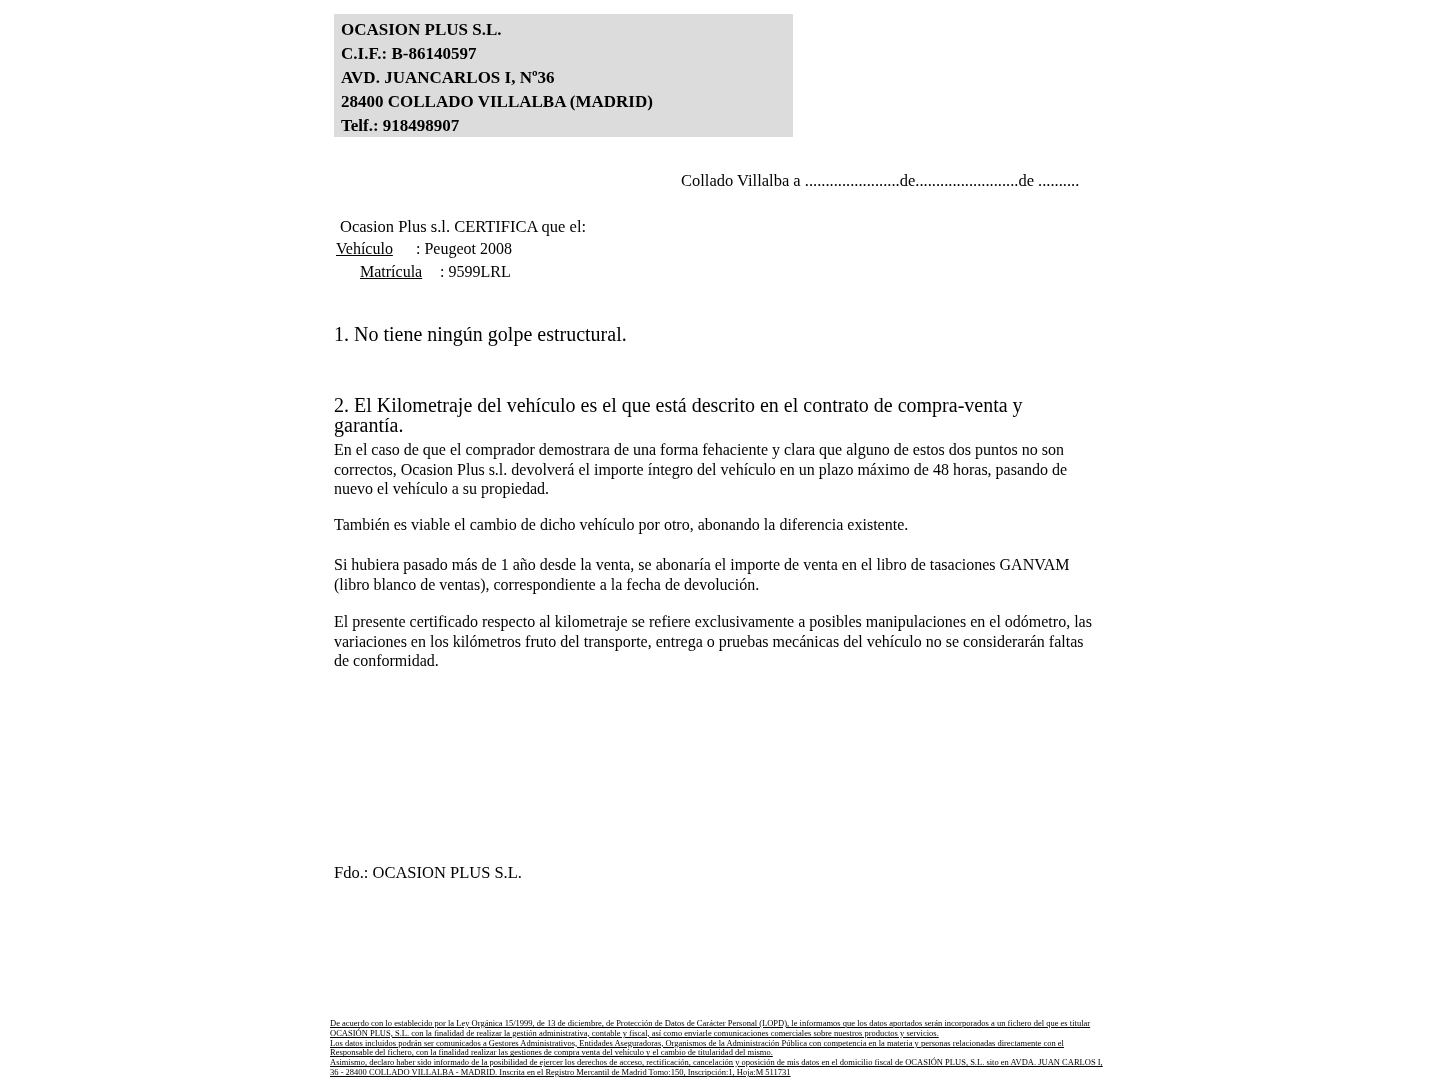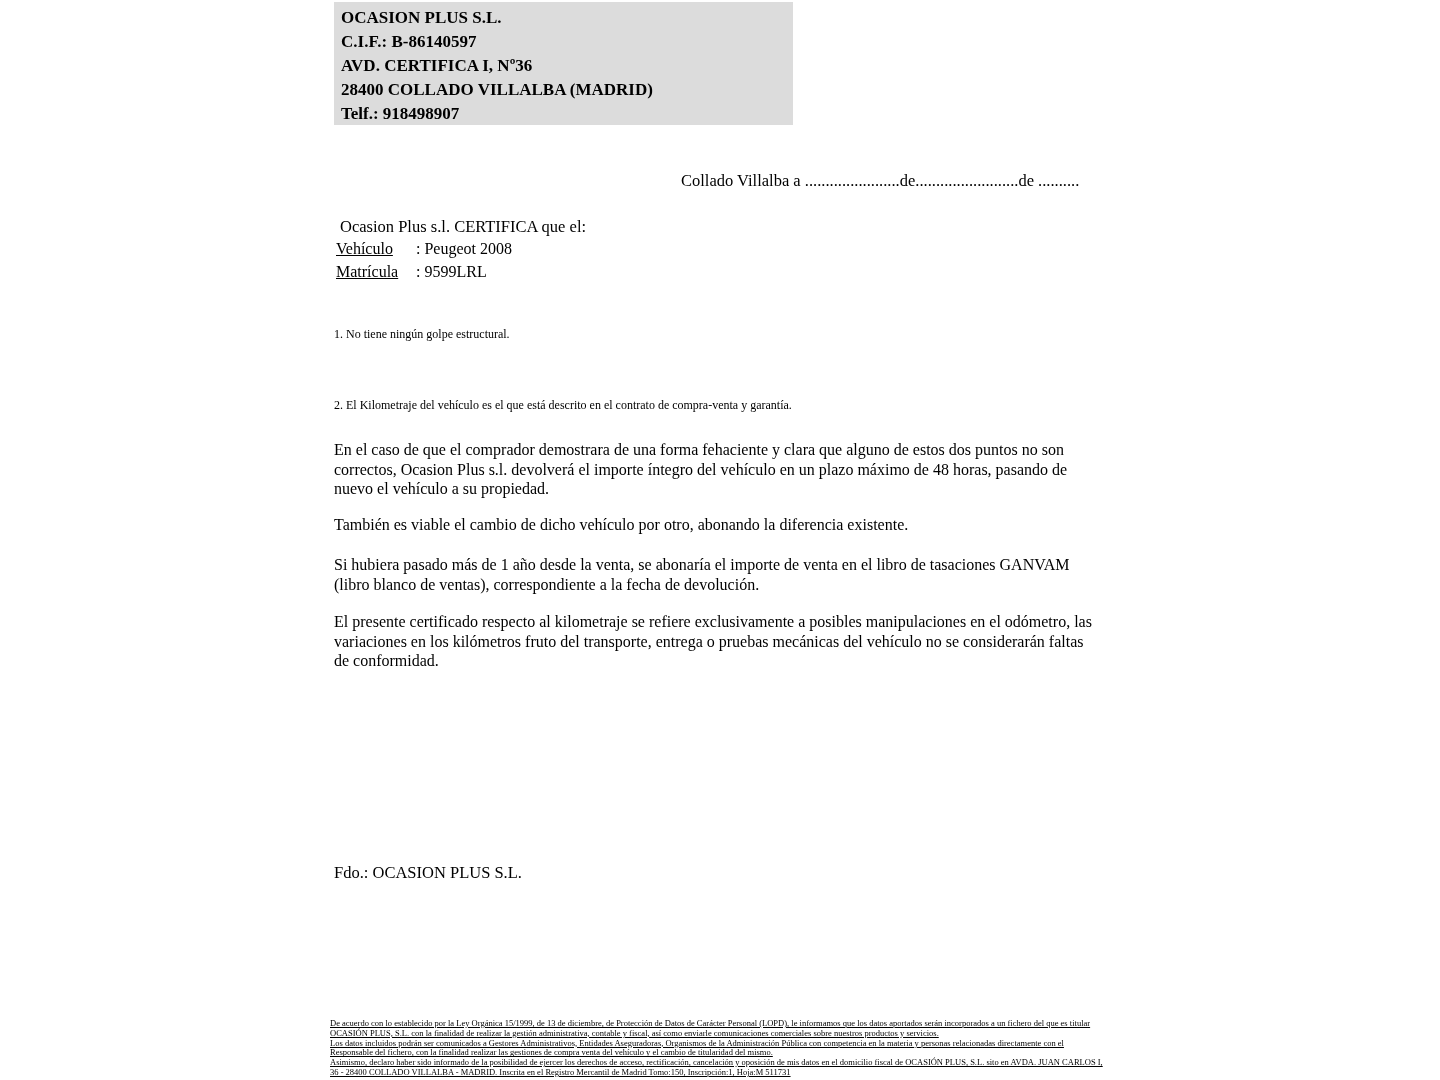--- a/index.html
+++ b/index.html
@@ -14,21 +14,21 @@
   }
   .page {
     position: absolute;
     inset: 0;
     width: 1440px;
     height: 1080px;
   }
   .header-box {
     position: absolute;
     left: 334px;
-    top: 2px;
+    top: 14px;
     width: 459px;
     height: 123px;
     background: #dcdcdc;
     padding: 4px 0 0 7px;
     font-weight: bold;
     font-size: 17px;
     line-height: 24px;
   }
   .date-line {
     position: absolute;
@@ -47,26 +47,26 @@
     position: absolute;
     left: 336px;
     font-size: 16px;
   }
   .field-line .field-label {
     display: inline-block;
     width: 80px;
     text-decoration: underline;
   }
   .vehicle-line { top: 240px; }
-  .plate-line   { top: 263px; }
+  .plate-line   { top: 263px; margin-left: 24px; }
   .point {
     position: absolute;
     left: 334px;
     width: 762px;
-    font-size: 12px;
+    font-size: 20px;
     line-height: 19.5px;
   }
   .point-1 { top: 325px; }
   .point-2 { top: 384px; margin-top: 12px; }
   .para {
     position: absolute;
     left: 334px;
     width: 764px;
     font-size: 16px;
     line-height: 19.5px;
@@ -92,21 +92,21 @@
   .footer p { margin: 0; text-decoration: underline; }
 </style>
 </head>
 <body>
 
 <div class="page">
 
   <div class="header-box">
     <div>OCASION PLUS S.L.</div>
     <div>C.I.F.: B-86140597</div>
-    <div>AVD. CERTIFICA I, Nº36</div>
+    <div>AVD. JUANCARLOS I, Nº36</div>
     <div>28400 COLLADO VILLALBA (MADRID)</div>
     <div>Telf.: 918498907</div>
   </div>
 
   <div class="date-line">Collado Villalba a .......................de.........................de ..........</div>
 
   <div class="certifica">Ocasion Plus s.l. CERTIFICA que el:</div>
 
   <div class="field-line vehicle-line">
     <span class="field-label">Vehículo</span><span class="field-value">: Peugeot 2008</span>

